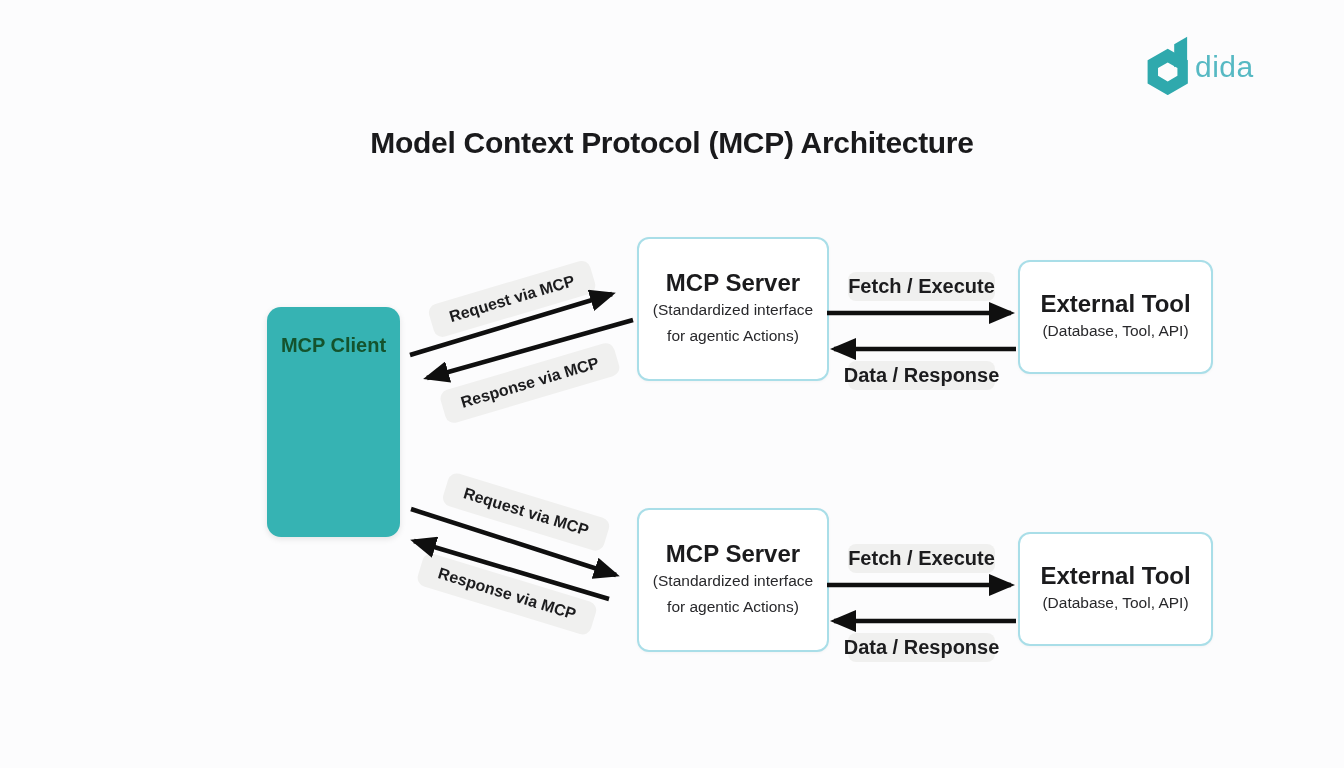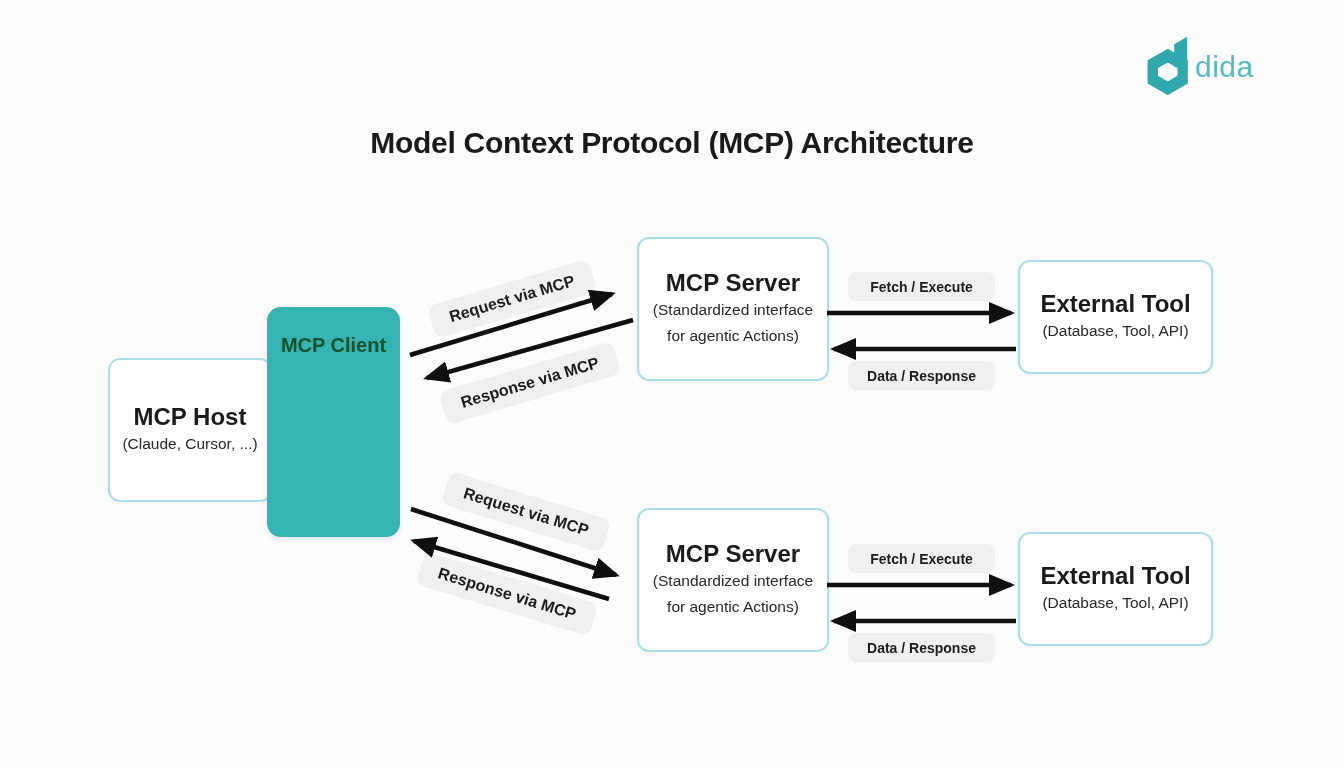--- a/index.html
+++ b/index.html
@@ -53,21 +53,21 @@
   .client-title{
     margin-top:27px;font-size:20px;font-weight:700;color:#14532d;
   }
   
   .arrows{position:absolute;left:0;top:0;z-index:5;pointer-events:none;}
   
   .badge{
     position:absolute;z-index:4;
     background:#f0f0ef;border-radius:8px;
     display:flex;align-items:center;justify-content:center;
-    font-weight:700;font-size:14px;color:#1c1c1e;
+    font-weight:700;font-size:20px;color:#1c1c1e;
     white-space:nowrap;
   }
   .badge-straight{width:147px;height:29px;}
   .fetch-top{left:848px;top:272px;}
   .data-top{left:848px;top:361px;}
   .fetch-bottom{left:848px;top:544px;}
   .data-bottom{left:848px;top:633px;}
   .badge-diag{
     padding:8px 19px;font-size:16px;border-radius:9px;
   }
@@ -87,24 +87,20 @@
     <svg width="46" height="64" viewBox="0 0 64 88">
       <g fill="#2fa9ad">
         <polygon points="42,18 60,7.5 60,40 42,50"></polygon>
         <path d="M33,24 L61,40.2 L61,72.5 L33,88.7 L5,72.5 L5,40.2 Z
                  M33,43.2 L19.5,51 L19.5,61.8 L33,69.6 L46.5,61.8 L46.5,51 Z" fill-rule="evenodd"></path>
       </g>
     </svg>
     <span class="logo-text">dida</span>
   </div>
 
-  <div class="node host">
-    <div class="node-title">MCP Host</div>
-    <div class="node-sub">(Claude, Cursor, ...)</div>
-  </div>
 
   <div class="client">
     <div class="client-title">MCP Client</div>
   </div>
 
   <div class="node server-top">
     <div class="node-title">MCP Server</div>
     <div class="node-sub">
       <div>(Standardized interface</div>
       <div>for agentic Actions)</div>

